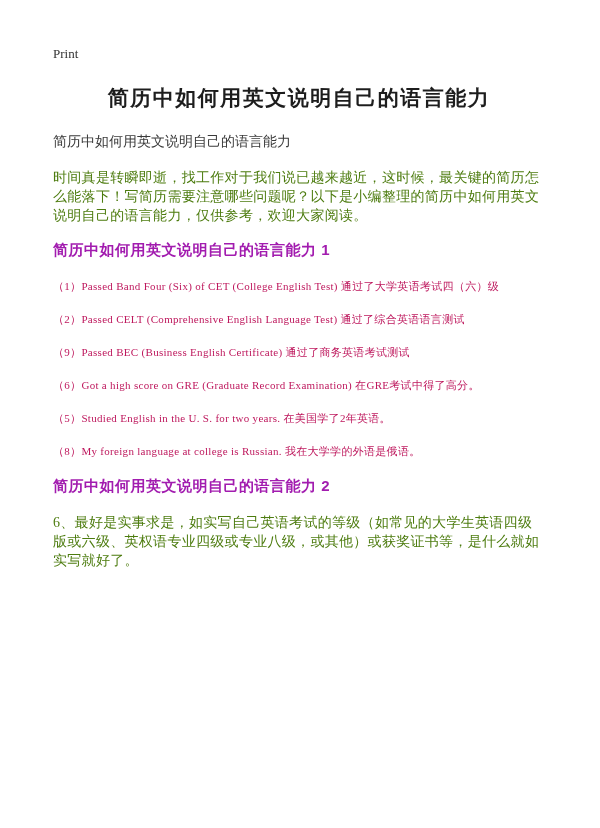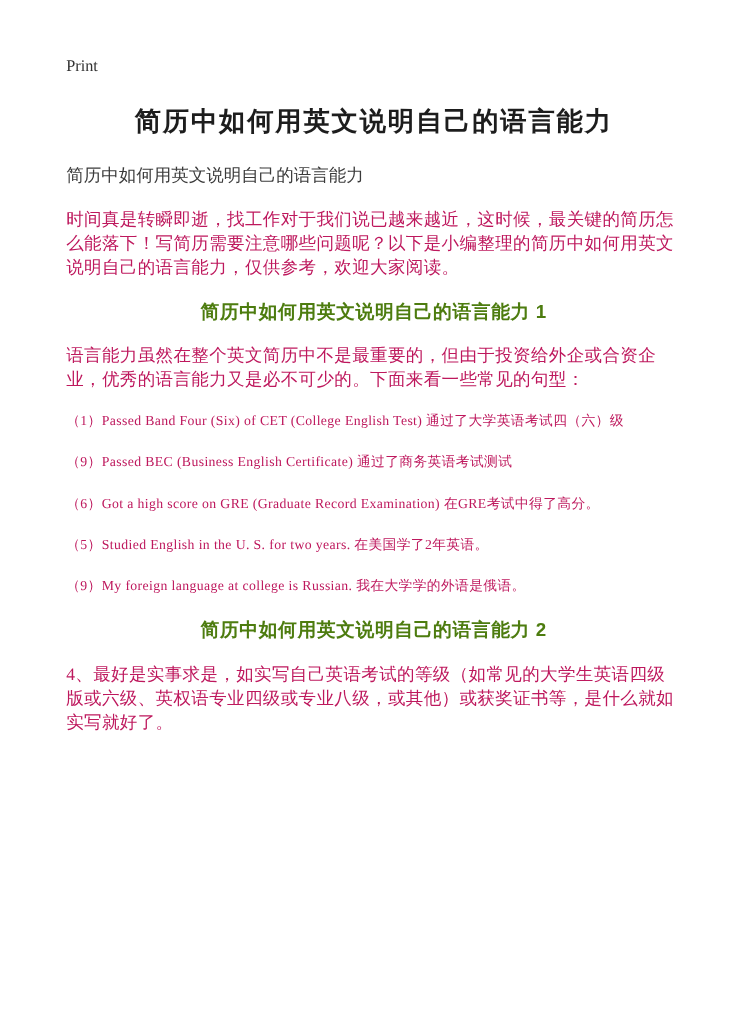--- a/index.html
+++ b/index.html
@@ -38,31 +38,30 @@
   .article-subtitle {
     font-family: "Liberation Sans", "DejaVu Sans", sans-serif;
     font-size: 14px;
     color: #3a3a3a;
     margin-bottom: 17px;
   }
   p.body-text {
     font-size: 14px;
     line-height: 19px;
     letter-spacing: 0.3px;
-    color: #be185d;
+    color: #4d7c0f;
     margin-bottom: 14px;
   }
   .section-heading {
     font-family: "Liberation Sans", "DejaVu Sans", sans-serif;
     font-weight: bold;
     font-size: 15px;
-    color: #4d7c0f;
+    color: #a21caf;
     letter-spacing: 0.5px;
     margin: 16px 0 17px 0;
-    text-align: center;
   }
   .example-item {
     font-size: 11px;
     line-height: 19px;
     letter-spacing: 0.3px;
     color: #be185d;
     margin-bottom: 14px;
   }
 </style>
 </head>
@@ -73,26 +72,26 @@
   <a class="print-link">Print</a>
 
   <h1 class="article-title">简历中如何用英文说明自己的语言能力</h1>
 
   <div class="article-subtitle">简历中如何用英文说明自己的语言能力</div>
 
   <p class="body-text">时间真是转瞬即逝，找工作对于我们说已越来越近，这时候，最关键的简历怎么能落下！写简历需要注意哪些问题呢？以下是小编整理的简历中如何用英文说明自己的语言能力，仅供参考，欢迎大家阅读。</p>
 
   <h2 class="section-heading">简历中如何用英文说明自己的语言能力 1</h2>
 
-  <p class="body-text">语言能力虽然在整个英文简历中不是最重要的，但由于投资给外企或合资企业，优秀的语言能力又是必不可少的。下面来看一些常见的句型：</p>
 
   <p class="example-item">（1）Passed Band Four (Six) of CET (College English Test) 通过了大学英语考试四（六）级</p>
+  <p class="example-item">（2）Passed CELT (Comprehensive English Language Test) 通过了综合英语语言测试</p>
   <p class="example-item">（9）Passed BEC (Business English Certificate) 通过了商务英语考试测试</p>
   <p class="example-item">（6）Got a high score on GRE (Graduate Record Examination) 在GRE考试中得了高分。</p>
   <p class="example-item">（5）Studied English in the U. S. for two years. 在美国学了2年英语。</p>
-  <p class="example-item">（9）My foreign language at college is Russian. 我在大学学的外语是俄语。</p>
+  <p class="example-item">（8）My foreign language at college is Russian. 我在大学学的外语是俄语。</p>
 
 
   <h2 class="section-heading">简历中如何用英文说明自己的语言能力 2</h2>
 
-  <p class="body-text">4、最好是实事求是，如实写自己英语考试的等级（如常见的大学生英语四级版或六级、英权语专业四级或专业八级，或其他）或获奖证书等，是什么就如实写就好了。</p>
+  <p class="body-text">6、最好是实事求是，如实写自己英语考试的等级（如常见的大学生英语四级版或六级、英权语专业四级或专业八级，或其他）或获奖证书等，是什么就如实写就好了。</p>
 
 </div>
 
 </body></html>

